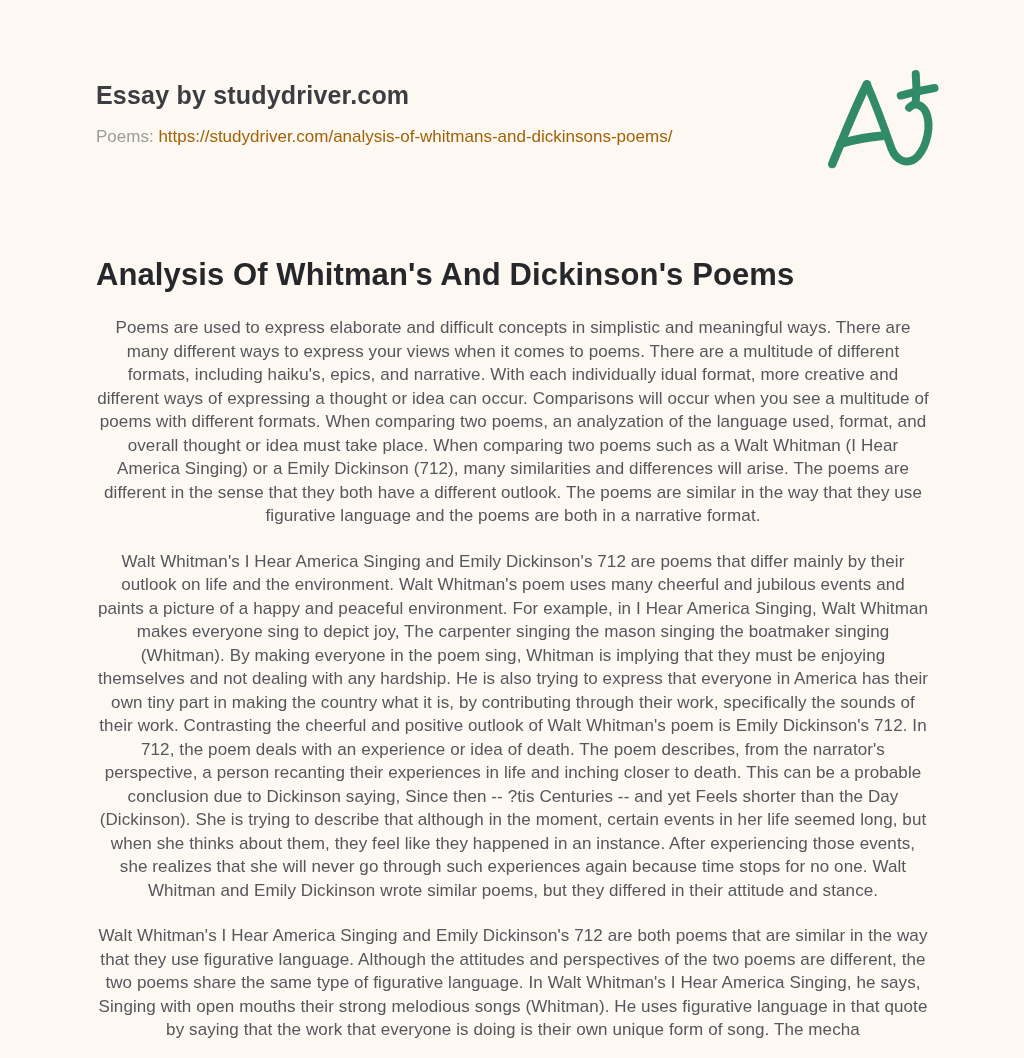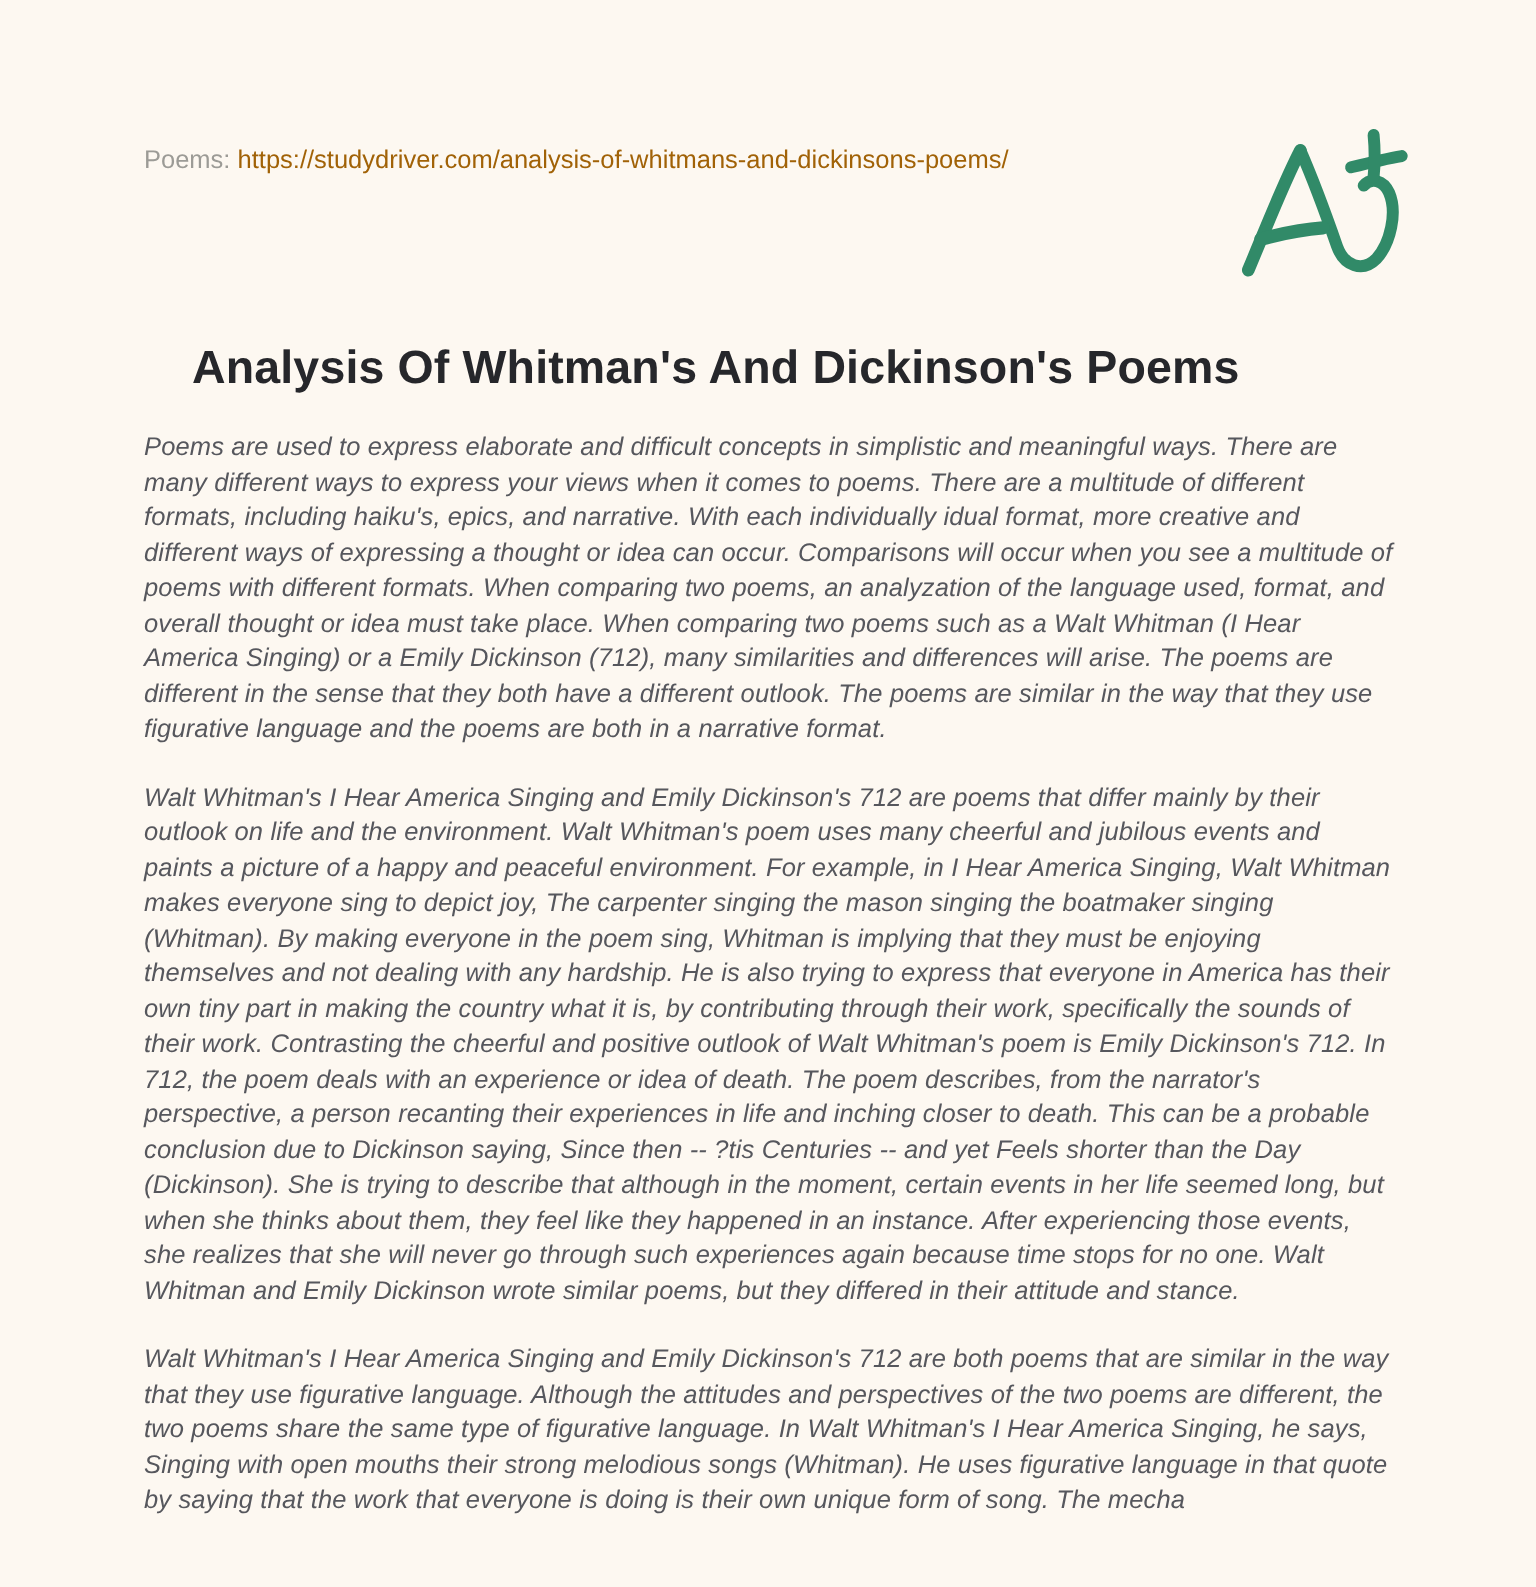--- a/index.html
+++ b/index.html
@@ -42,39 +42,38 @@
     height: 106px;
   }
   .logo svg { width: 100%; height: 100%; display: block; }
   .essay-title {
     margin-top: 108px;
     font-size: 31px;
     font-weight: 700;
     color: #26272B;
     line-height: 38px;
     letter-spacing: 0.1px;
-    margin-left: 32px;
   }
   .essay-body p {
     margin-top: 22px;
     font-size: 17px;
     line-height: 23.5px;
     color: #56575D;
     letter-spacing: 0.1px;
-    text-align: left;
-    font-style: italic;
+    text-align: center;
   }
 </style>
 </head>
 <body>
 
 <div class="page">
   <div class="content">
 
     <div class="doc-header">
+      <div class="doc-title">Essay by studydriver.com</div>
       <div class="source-line">
         <span>Poems:</span>
         <a href="#">https://studydriver.com/analysis-of-whitmans-and-dickinsons-poems/</a>
       </div>
 
       <div class="logo">
         <svg viewBox="0 0 130 112" fill="none" xmlns="http://www.w3.org/2000/svg">
 
           <path d="M13 104 C 26 73 38 42 50 19" stroke="#318A68" stroke-width="9" stroke-linecap="round"></path>
 

